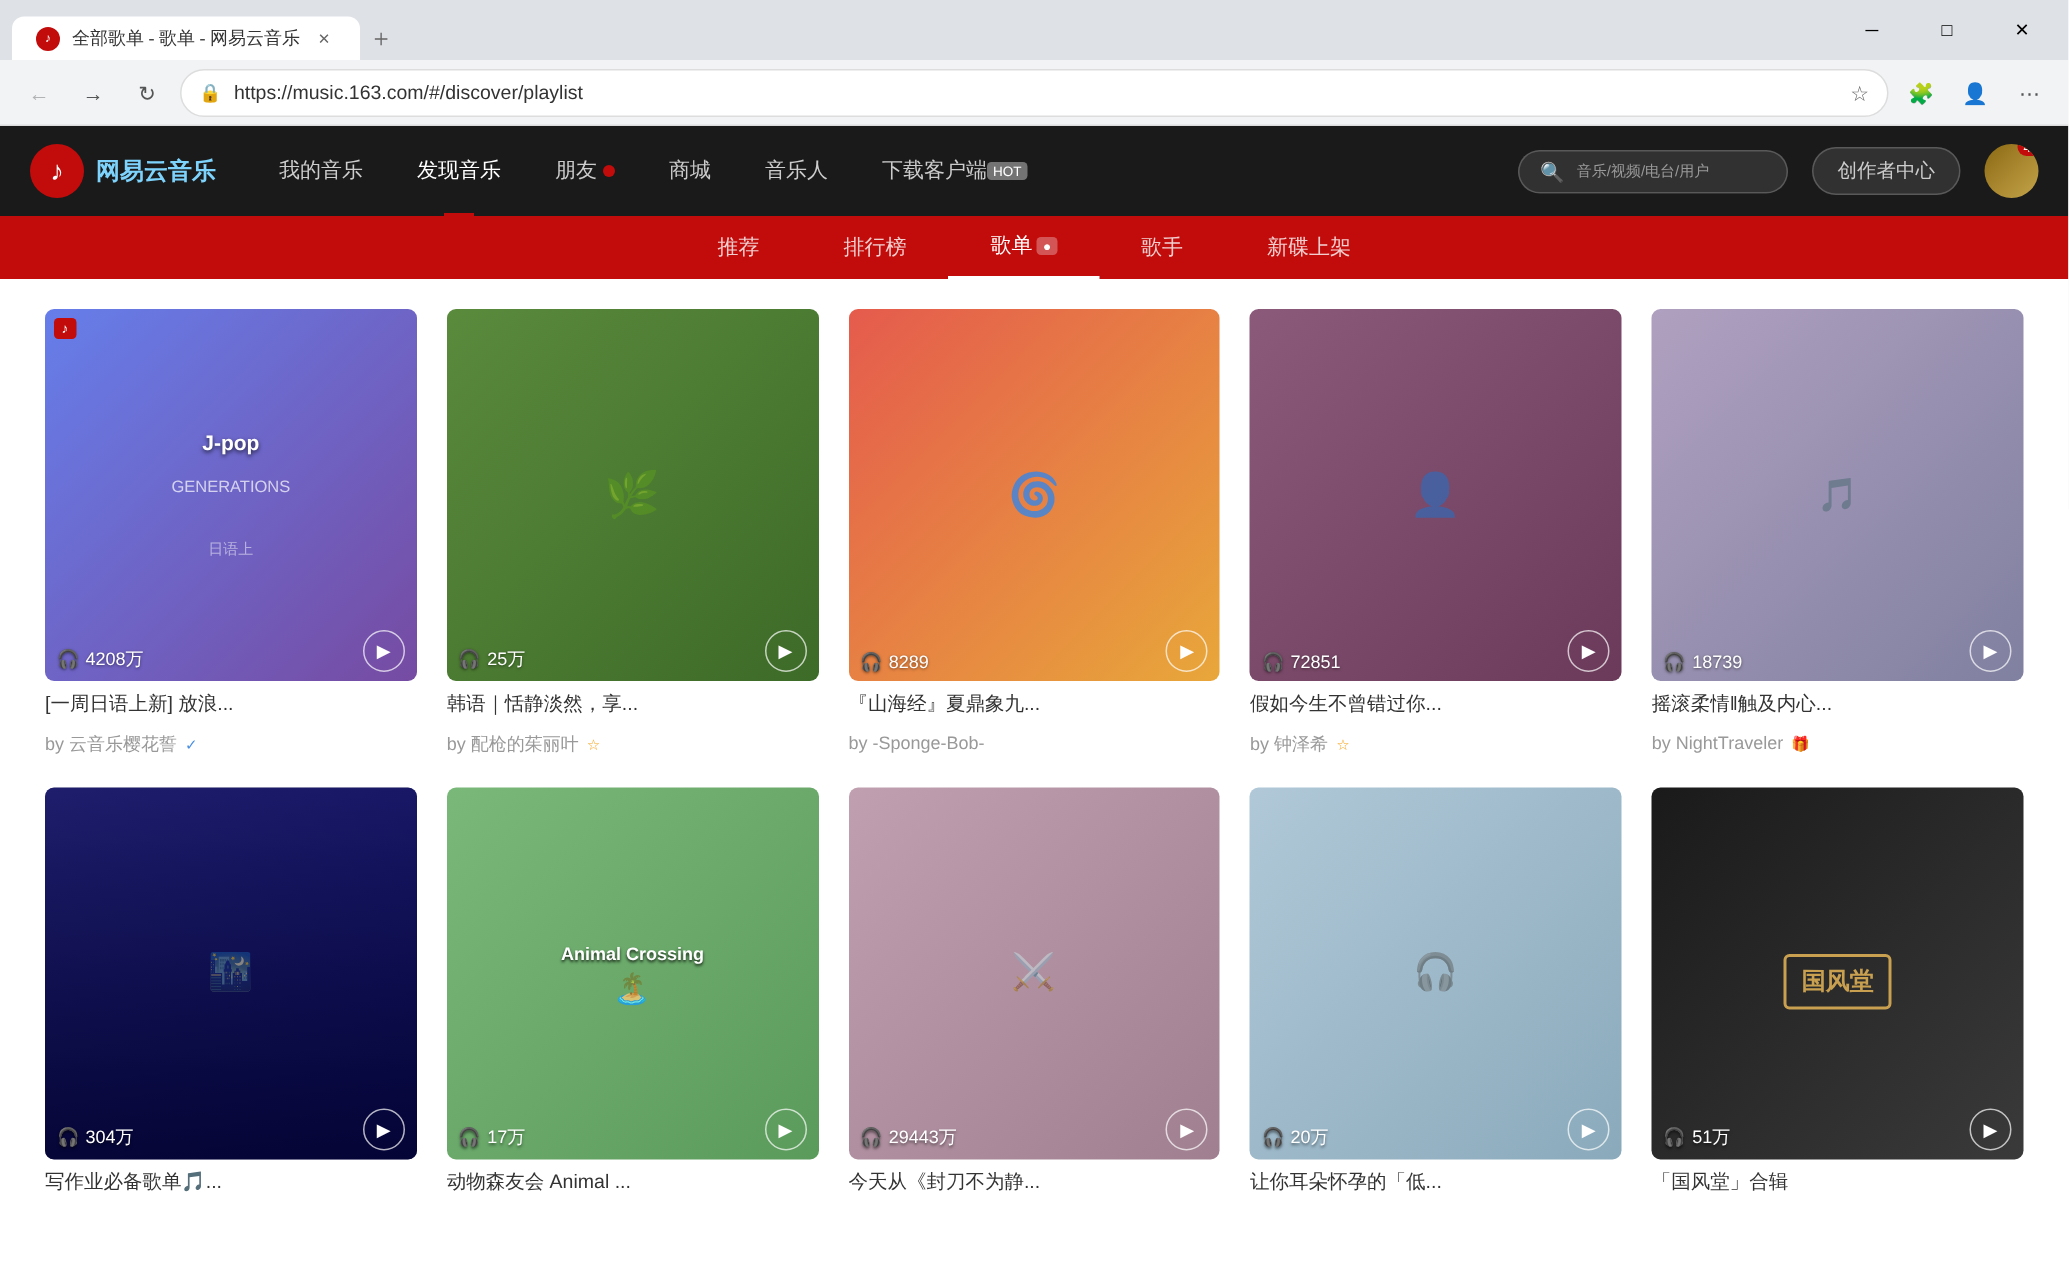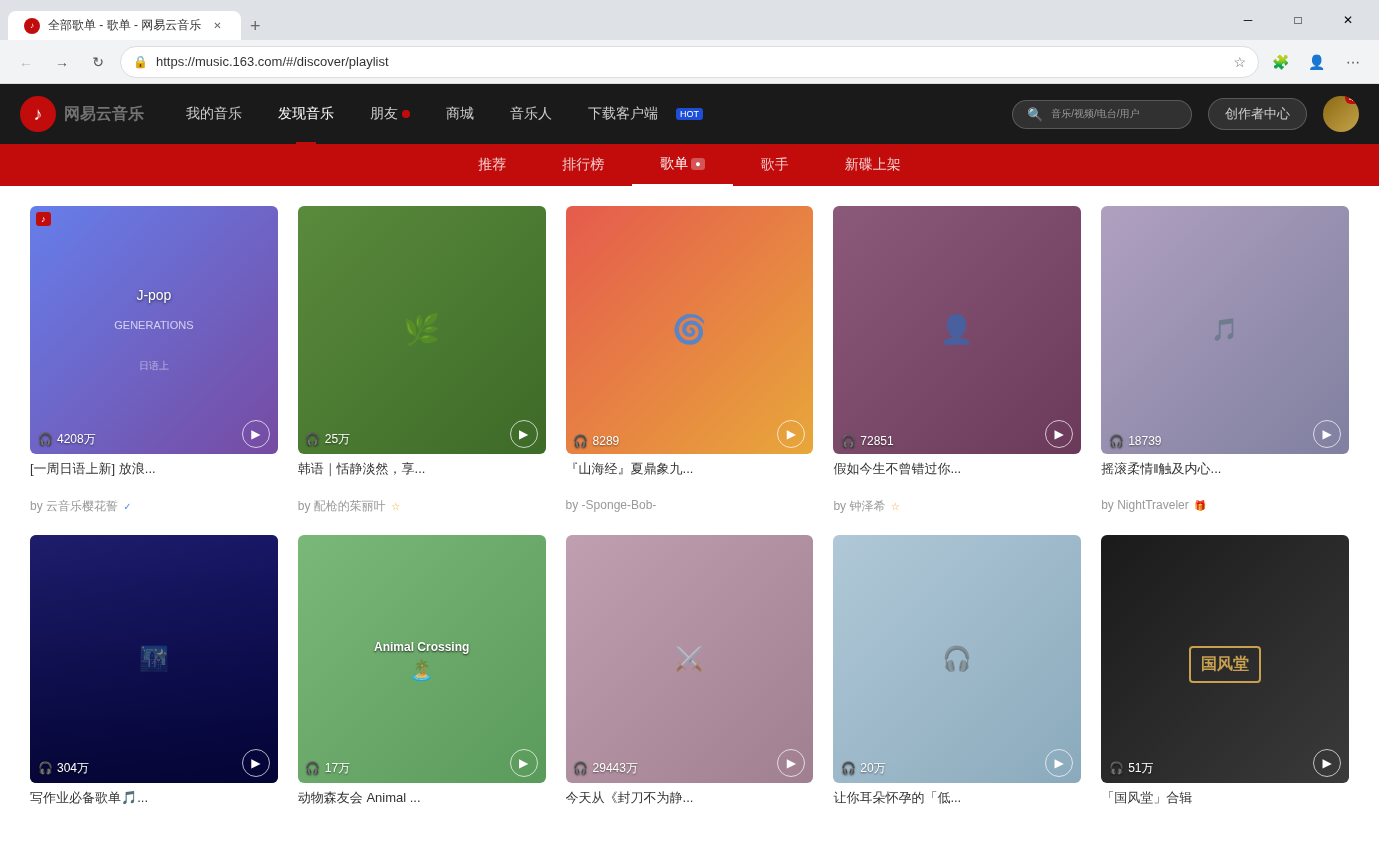--- a/index.html
+++ b/index.html
@@ -1,20 +1,20 @@
 <!DOCTYPE html>
 <html><head>
   <meta charset="utf-8">
   <style>
     * { box-sizing: border-box; margin: 0; padding: 0; }
     body { font-family: "Microsoft YaHei", "PingFang SC", sans-serif; background: #f5f5f5; overflow: hidden; width: 1379px; height: 848px; }
 
     
     .browser-window { width: 1379px; height: 848px; background: #fff; display: flex; flex-direction: column; }
-    .browser-titlebar { background: #dee1e6; height: 40px; display: flex; align-items: center; padding: 0 8px; gap: 8px; }
+    .browser-titlebar { background: #dee1e6; height: 40px; display: flex; align-items: center; padding: 0 8px; gap: 8px; font-family: Liberation Serif, serif; }
     .browser-tabs { display: flex; align-items: flex-end; height: 100%; }
     .browser-tab { background: #fff; border-radius: 8px 8px 0 0; padding: 6px 16px; display: flex; align-items: center; gap: 8px; font-size: 12px; color: #333; min-width: 200px; position: relative; }
     .browser-tab .favicon { width: 16px; height: 16px; background: #c20c0c; border-radius: 50%; display: flex; align-items: center; justify-content: center; }
     .browser-tab .favicon::after { content: '♪'; color: #fff; font-size: 8px; }
     .tab-close { width: 16px; height: 16px; border-radius: 50%; display: flex; align-items: center; justify-content: center; cursor: pointer; font-size: 10px; color: #666; margin-left: auto; }
     .new-tab-btn { width: 28px; height: 28px; display: flex; align-items: center; justify-content: center; font-size: 18px; color: #666; cursor: pointer; border-radius: 50%; }
     .browser-controls { margin-left: auto; display: flex; gap: 4px; }
     .win-btn { width: 46px; height: 40px; display: flex; align-items: center; justify-content: center; font-size: 12px; cursor: pointer; }
 
     .browser-toolbar { background: #f1f3f4; height: 44px; display: flex; align-items: center; padding: 0 12px; gap: 8px; border-bottom: 1px solid #ddd; }
@@ -27,26 +27,26 @@
     .toolbar-right { display: flex; align-items: center; gap: 8px; }
     .toolbar-icon { width: 28px; height: 28px; border-radius: 50%; display: flex; align-items: center; justify-content: center; cursor: pointer; color: #555; font-size: 14px; }
 
     
     .app-content { flex: 1; overflow: hidden; position: relative; }
     
     
     .netease-header { background: #1a1a1a; height: 60px; display: flex; align-items: center; padding: 0 20px; gap: 0; }
     .logo-area { display: flex; align-items: center; gap: 8px; margin-right: 24px; }
     .logo-icon { width: 36px; height: 36px; background: #c20c0c; border-radius: 50%; display: flex; align-items: center; justify-content: center; color: #fff; font-size: 18px; font-weight: bold; }
-    .logo-text { color: #737373; font-size: 16px; font-weight: bold; }
+    .logo-text { color: #7dd3fc; font-size: 16px; font-weight: bold; }
     .nav-items { display: flex; align-items: center; gap: 0; flex: 1; }
     .nav-item { color: #ccc; font-size: 14px; padding: 0 18px; height: 60px; display: flex; align-items: center; cursor: pointer; position: relative; }
     .nav-item.active { color: #fff; }
     .nav-item.active::after { content: ''; position: absolute; bottom: 0; left: 50%; transform: translateX(-50%); width: 20px; height: 2px; background: #c20c0c; }
-    .hot-badge { background: #1d4ed8; color: #fff; font-size: 9px; padding: 1px 4px; border-radius: 3px; margin-left: 18px; }
+    .hot-badge { background: #737373; color: #fff; font-size: 9px; padding: 1px 4px; border-radius: 3px; margin-left: 0; }
     .new-badge { background: #c20c0c; color: #fff; font-size: 9px; padding: 1px 4px; border-radius: 3px; margin-left: 4px; width: 8px; height: 8px; border-radius: 50%; display: inline-block; }
     .header-right { display: flex; align-items: center; gap: 16px; }
     .search-box { background: rgba(255,255,255,0.1); border: 1px solid rgba(255,255,255,0.2); border-radius: 16px; padding: 6px 14px; display: flex; align-items: center; gap: 8px; color: #999; font-size: 13px; width: 180px; cursor: text; }
     .creator-btn { background: rgba(255,255,255,0.1); border: 1px solid rgba(255,255,255,0.2); border-radius: 16px; padding: 6px 16px; color: #ccc; font-size: 13px; cursor: pointer; }
     .user-avatar { width: 36px; height: 36px; border-radius: 50%; background: #666; overflow: hidden; cursor: pointer; position: relative; text-decoration: underline; }
     .avatar-badge { position: absolute; top: -4px; right: -4px; background: #c20c0c; color: #fff; font-size: 9px; padding: 1px 4px; border-radius: 8px; }
 
     
     .sub-nav { background: #c20c0c; height: 42px; display: flex; align-items: center; justify-content: center; gap: 0; }
     .sub-nav-item { color: rgba(255,255,255,0.8); font-size: 14px; padding: 0 28px; height: 42px; display: flex; align-items: center; cursor: pointer; }
@@ -60,21 +60,21 @@
     .category-btn { border: 1px solid #ccc; border-radius: 4px; padding: 4px 12px; font-size: 13px; color: #555; cursor: pointer; display: flex; align-items: center; gap: 4px; background: #fff; }
 
     
     .playlist-grid { display: grid; grid-template-columns: repeat(5, 1fr); gap: 20px; }
     .playlist-card { cursor: pointer; }
     .playlist-thumb { position: relative; width: 100%; padding-top: 100%; border-radius: 6px; overflow: hidden; background: #eee; }
     .playlist-play-count { position: absolute; bottom: 6px; left: 8px; color: #fff; font-size: 12px; display: flex; align-items: center; gap: 4px; text-shadow: 0 1px 2px rgba(0,0,0,0.5); }
     .playlist-play-btn { position: absolute; bottom: 6px; right: 8px; width: 28px; height: 28px; border-radius: 50%; border: 1px solid rgba(255,255,255,0.7); display: flex; align-items: center; justify-content: center; color: #fff; font-size: 12px; }
     .hot-icon { position: absolute; top: 6px; left: 6px; background: #c20c0c; color: #fff; font-size: 9px; padding: 2px 5px; border-radius: 3px; }
     .playlist-name { font-size: 13px; color: #333; margin-top: 6px; line-height: 1.4; overflow: hidden; display: -webkit-box; -webkit-line-clamp: 2; -webkit-box-orient: vertical; }
-    .playlist-creator { font-size: 12px; color: #999; margin-top: 20px; }
+    .playlist-creator { font-size: 12px; color: #999; margin-top: 10px; }
     .creator-verified { color: #4a90e2; font-size: 10px; margin-left: 2px; }
     .creator-star { color: #f5a623; font-size: 10px; margin-left: 2px; }
 
     
     .thumb-1 { background: linear-gradient(135deg, #667eea 0%, #764ba2 100%); }
     .thumb-2 { background: linear-gradient(135deg, #5a8a3c 0%, #3d6b28 100%); }
     .thumb-3 { background: linear-gradient(135deg, #e55b4d 0%, #e8a73a 100%); }
     .thumb-4 { background: linear-gradient(135deg, #8b5a7a 0%, #6b3a5a 100%); }
     .thumb-5 { background: linear-gradient(135deg, #b0a0c0 0%, #8080a0 100%); }
     .thumb-6 { background: linear-gradient(135deg, #4a4a7a 0%, #2a2a5a 100%); }
@@ -182,21 +182,21 @@
       </div>
     </div>
 
     <div class="main-content">
 
       <div class="playlist-grid">
 
         <div class="playlist-card">
           <div class="playlist-thumb thumb-1">
             <div style="position:absolute;top:0;left:0;width:100%;height:100%;display:flex;flex-direction:column;align-items:center;justify-content:center;">
-              <div style="color:#fff;font-size:14px;font-weight:normal;text-shadow:0 1px 3px rgba(0,0,0,0.7);">J-pop</div>
+              <div style="color:#fff;font-size:14px;font-weight:bold;text-shadow:0 1px 3px rgba(0,0,0,0.7);">J-pop</div>
               <div style="color:rgba(255,255,255,0.7);font-size:11px;margin-top:16px;">GENERATIONS</div>
               <div style="color:rgba(255,255,255,0.5);font-size:10px;margin-top:28px;">日语上</div>
             </div>
             <div class="hot-icon">♪</div>
             <div class="playlist-play-count">
               <span>🎧</span>
                 <span>4208万</span>
             </div>
             <div class="playlist-play-btn">▶</div>
           </div>

